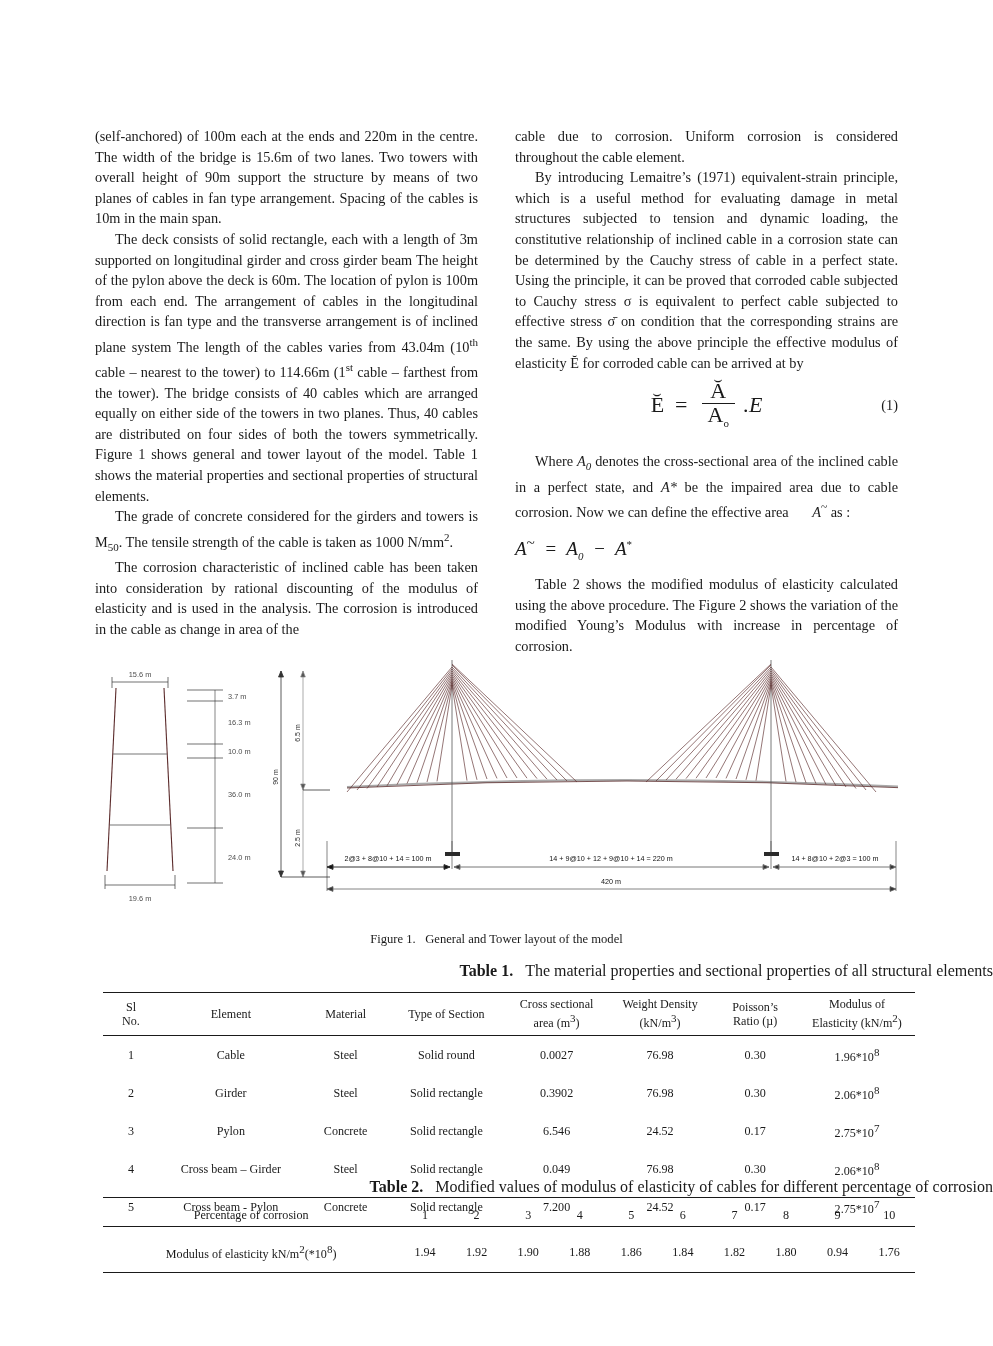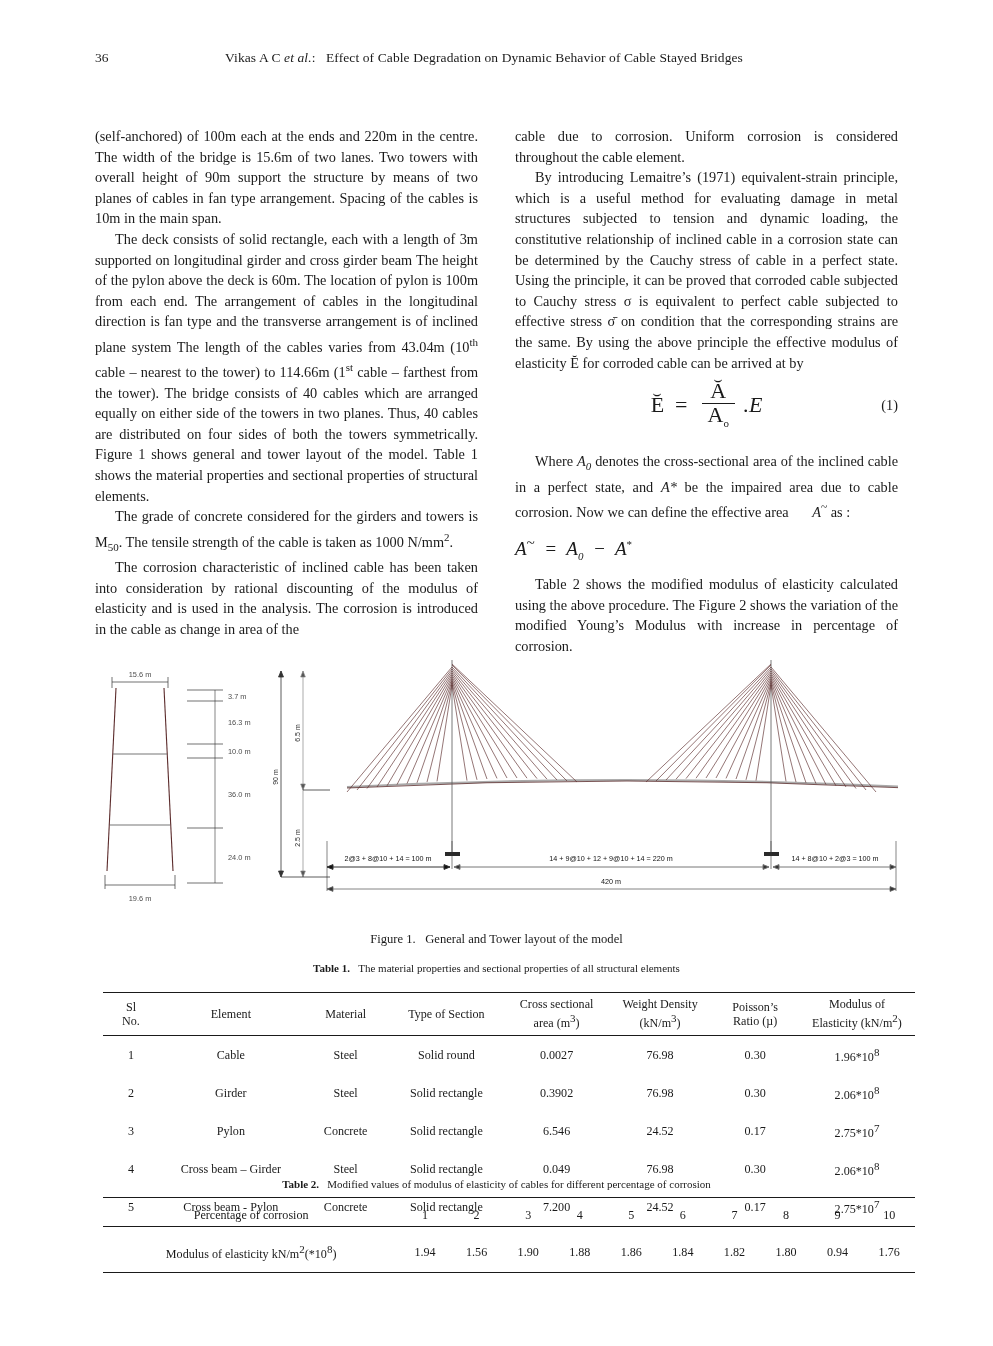--- a/index.html
+++ b/index.html
@@ -84,21 +84,21 @@
   }
   .figcap {
     position: absolute; top: 932px; left: 0; width: 993px;
     text-align: center; font-size: 12.6px;
   }
   .figcap b { font-weight: normal; }
 
   
   .tblcap {
     position: absolute; left: 0; width: 993px;
-    text-align: center; font-size: 11px;
+    text-align: right; font-size: 16px;
   }
   .tbl {
     position: absolute;
     border-collapse: collapse;
     font-size: 12.1px;
   }
   .tbl td, .tbl th { padding: 0; font-weight: normal; }
 
   table.t1 { left: 103px; top: 992px; width: 812px; }
   table.t1 .hdr td {
@@ -121,24 +121,20 @@
   
   .dimtxt { font-family: "Liberation Sans", sans-serif; font-size: 7.4px; fill: #4d4d4d; }
   .dimtxt2 { font-family: "Liberation Sans", sans-serif; font-size: 7.0px; fill: #2a2a2a; }
   .spantxt { font-family: "Liberation Sans", sans-serif; font-size: 7.2px; fill: #111; }
 </style>
 </head>
 <body>
 
 <div class="page">
 
-  <div class="runhead">
-    <span class="pageno">36</span>
-    <span class="rh-text"><span>Vikas A C </span><span class="ital">et al.</span><span>:</span>&nbsp;&nbsp;&nbsp;<span>Effect of Cable Degradation on Dynamic Behavior of Cable Stayed Bridges</span></span>
-  </div>
 
   <div class="columns">
 
     <div class="col col-left">
       <p class="noindent">(self-anchored) of 100m each at the ends and 220m in the centre. The width of the bridge is 15.6m of two lanes. Two towers with overall height of 90m support the structure by means of two planes of cables in fan type arrangement. Spacing of the cables is 10m in the main span.</p>
       <p class="indent">
         <span>The deck consists of solid rectangle, each with a length of 3m supported on longitudinal girder and cross girder beam The height of the pylon above the deck is 60m. The location of pylon is 100m from each end. The arrangement of cables in the longitudinal direction is fan type and the transverse arrangement is of inclined plane system The length of the cables varies from 43.04m (10</span><sup>th</sup><span> cable – nearest to the tower) to 114.66m (1</span><sup>st</sup><span> cable – farthest from the tower). The bridge consists of 40 cables which are arranged equally on either side of the towers in two planes. Thus, 40 cables are distributed on four sides of both the towers symmetrically. Figure 1 shows general and tower layout of the model. Table 1 shows the material properties and sectional properties of structural elements.</span>
       </p>
       <p class="indent">
         <span>The grade of concrete considered for the girders and towers is M</span><sub>50</sub><span>. The tensile strength of the cable is taken as 1000 N/mm</span><sup>2</sup><span>.</span>
@@ -480,21 +476,21 @@
         <td>7</td>
         <td>8</td>
         <td>9</td>
         <td>10</td>
       </tr>
       <tr class="lastrow">
         <td class="lbl">
           <span>Modulus of elasticity kN/m</span><sup>2</sup><span>(*10</span><sup>8</sup><span>)</span>
         </td>
         <td>1.94</td>
-        <td>1.56</td>
+        <td>1.92</td>
         <td>1.90</td>
         <td>1.88</td>
         <td>1.86</td>
         <td>1.84</td>
         <td>1.82</td>
         <td>1.80</td>
         <td>0.94</td>
         <td>1.76</td>
       </tr>
     </tbody>

